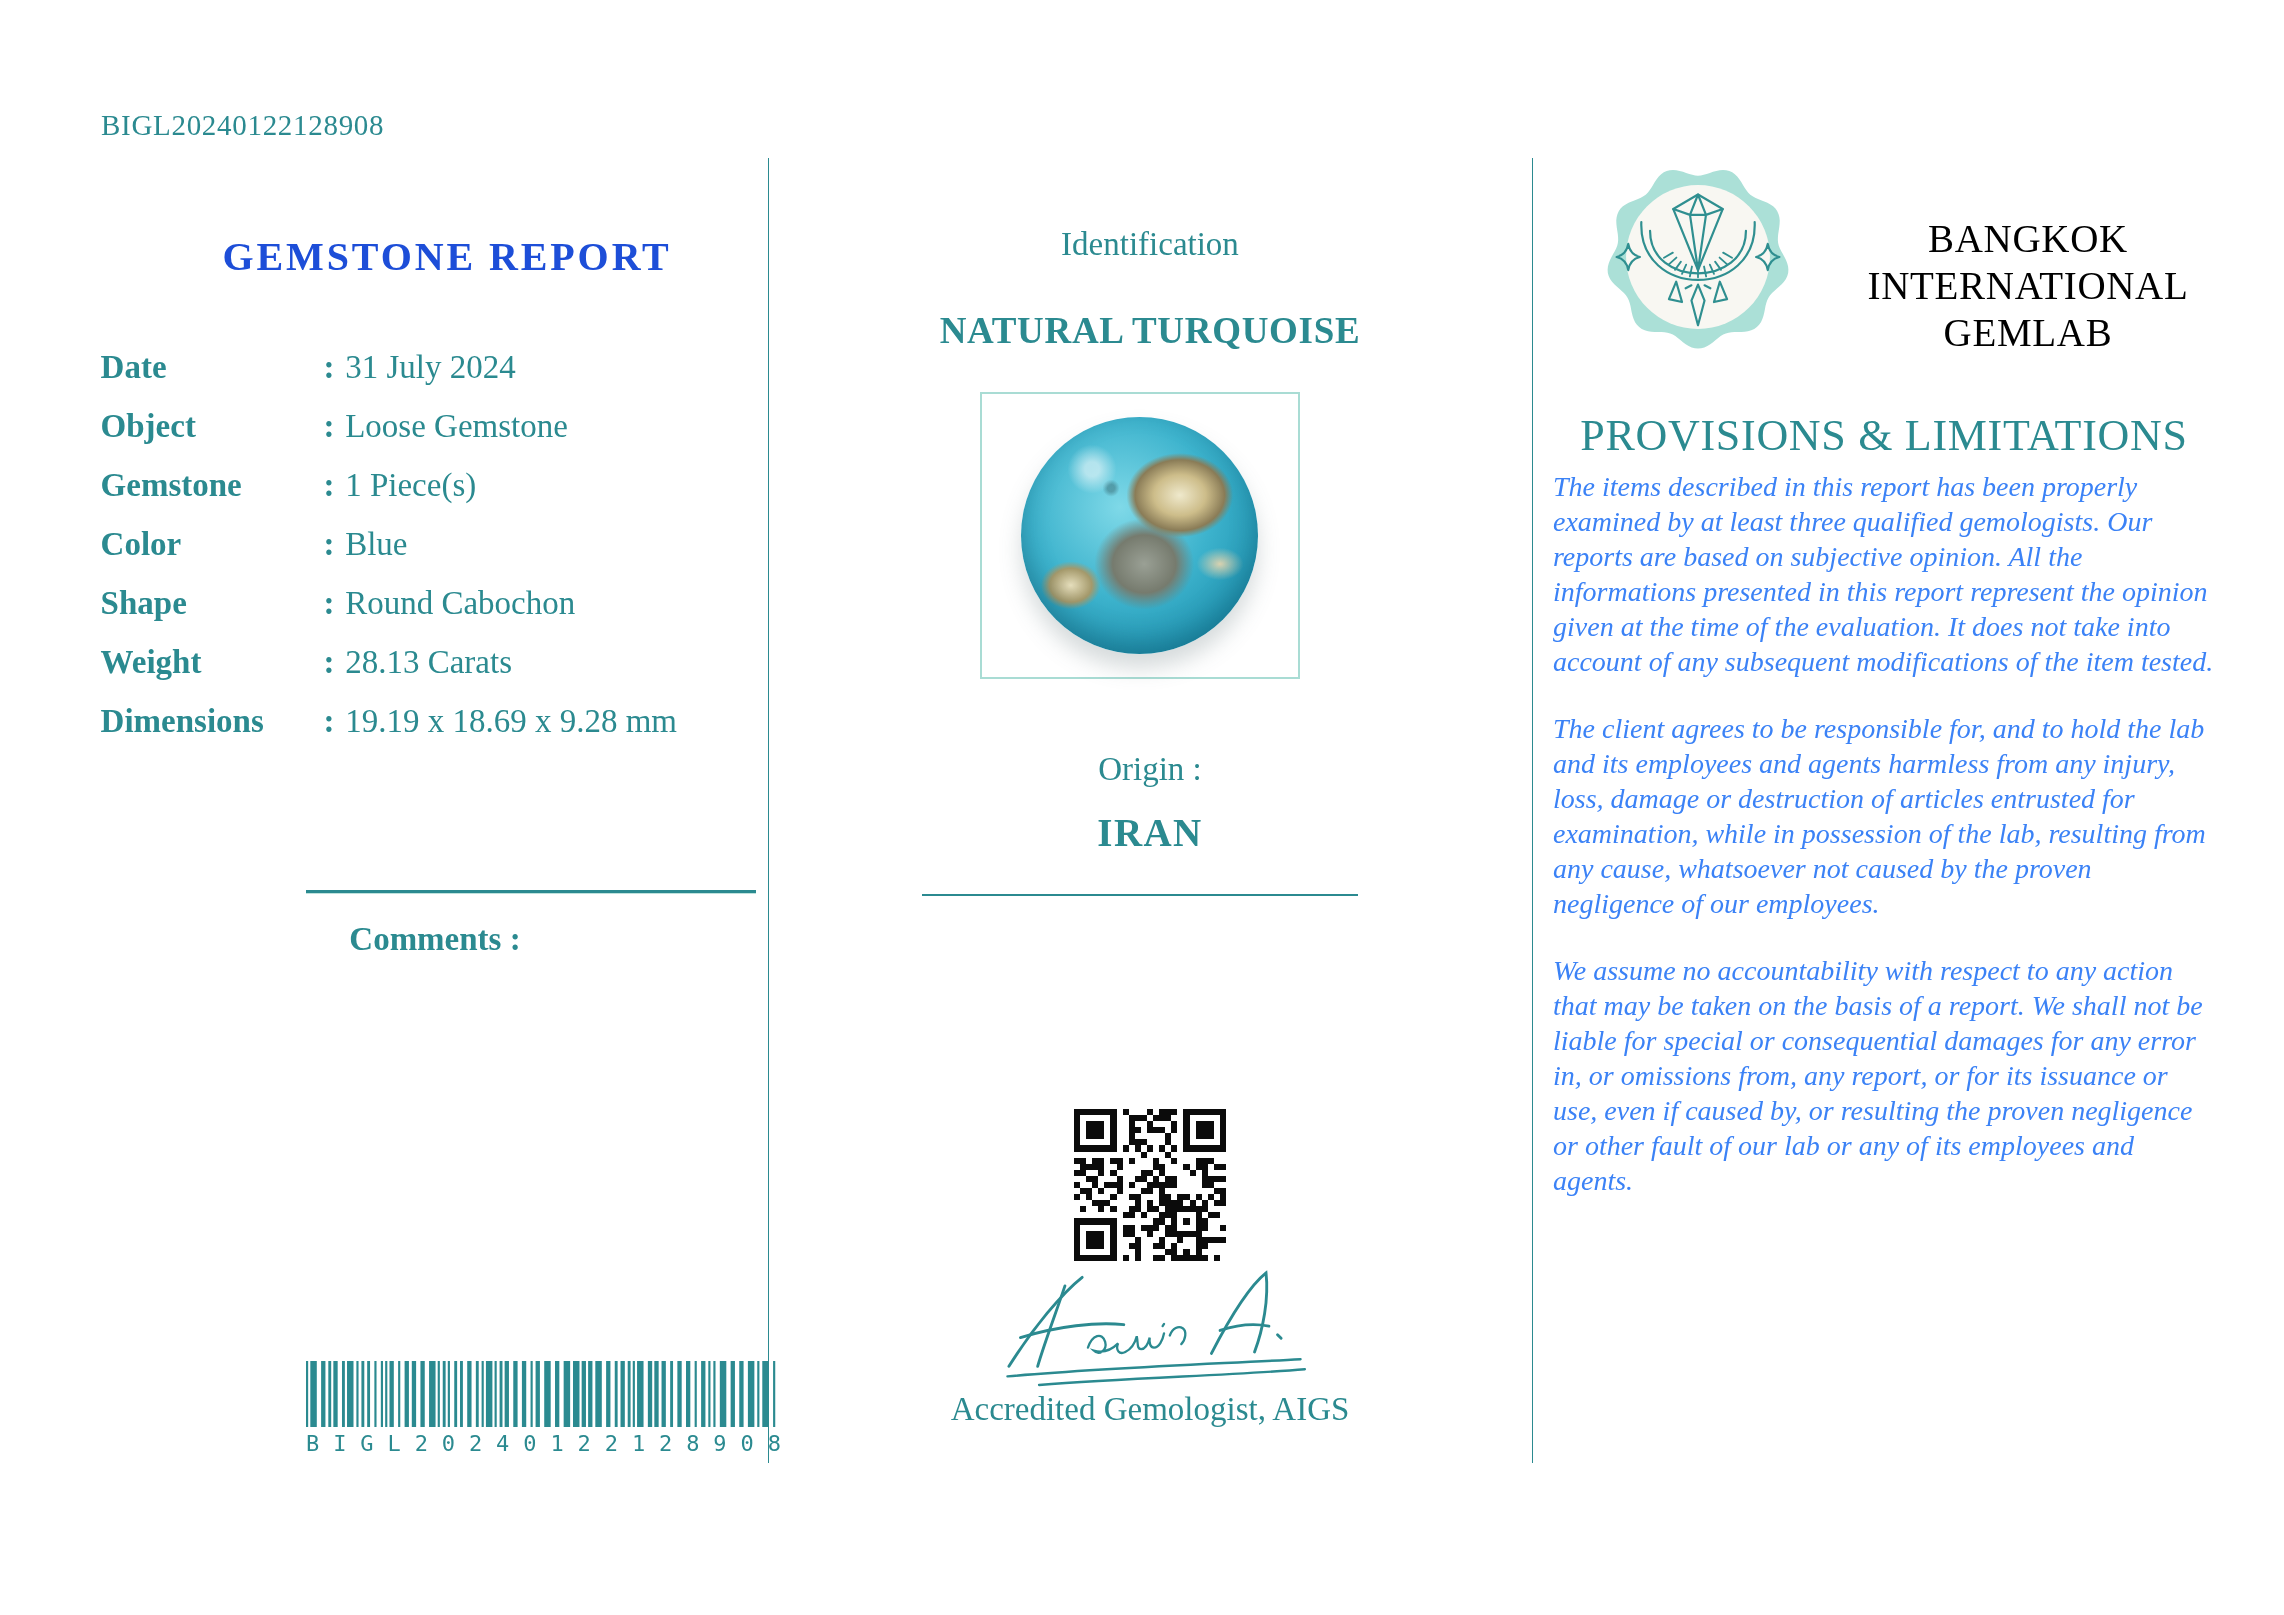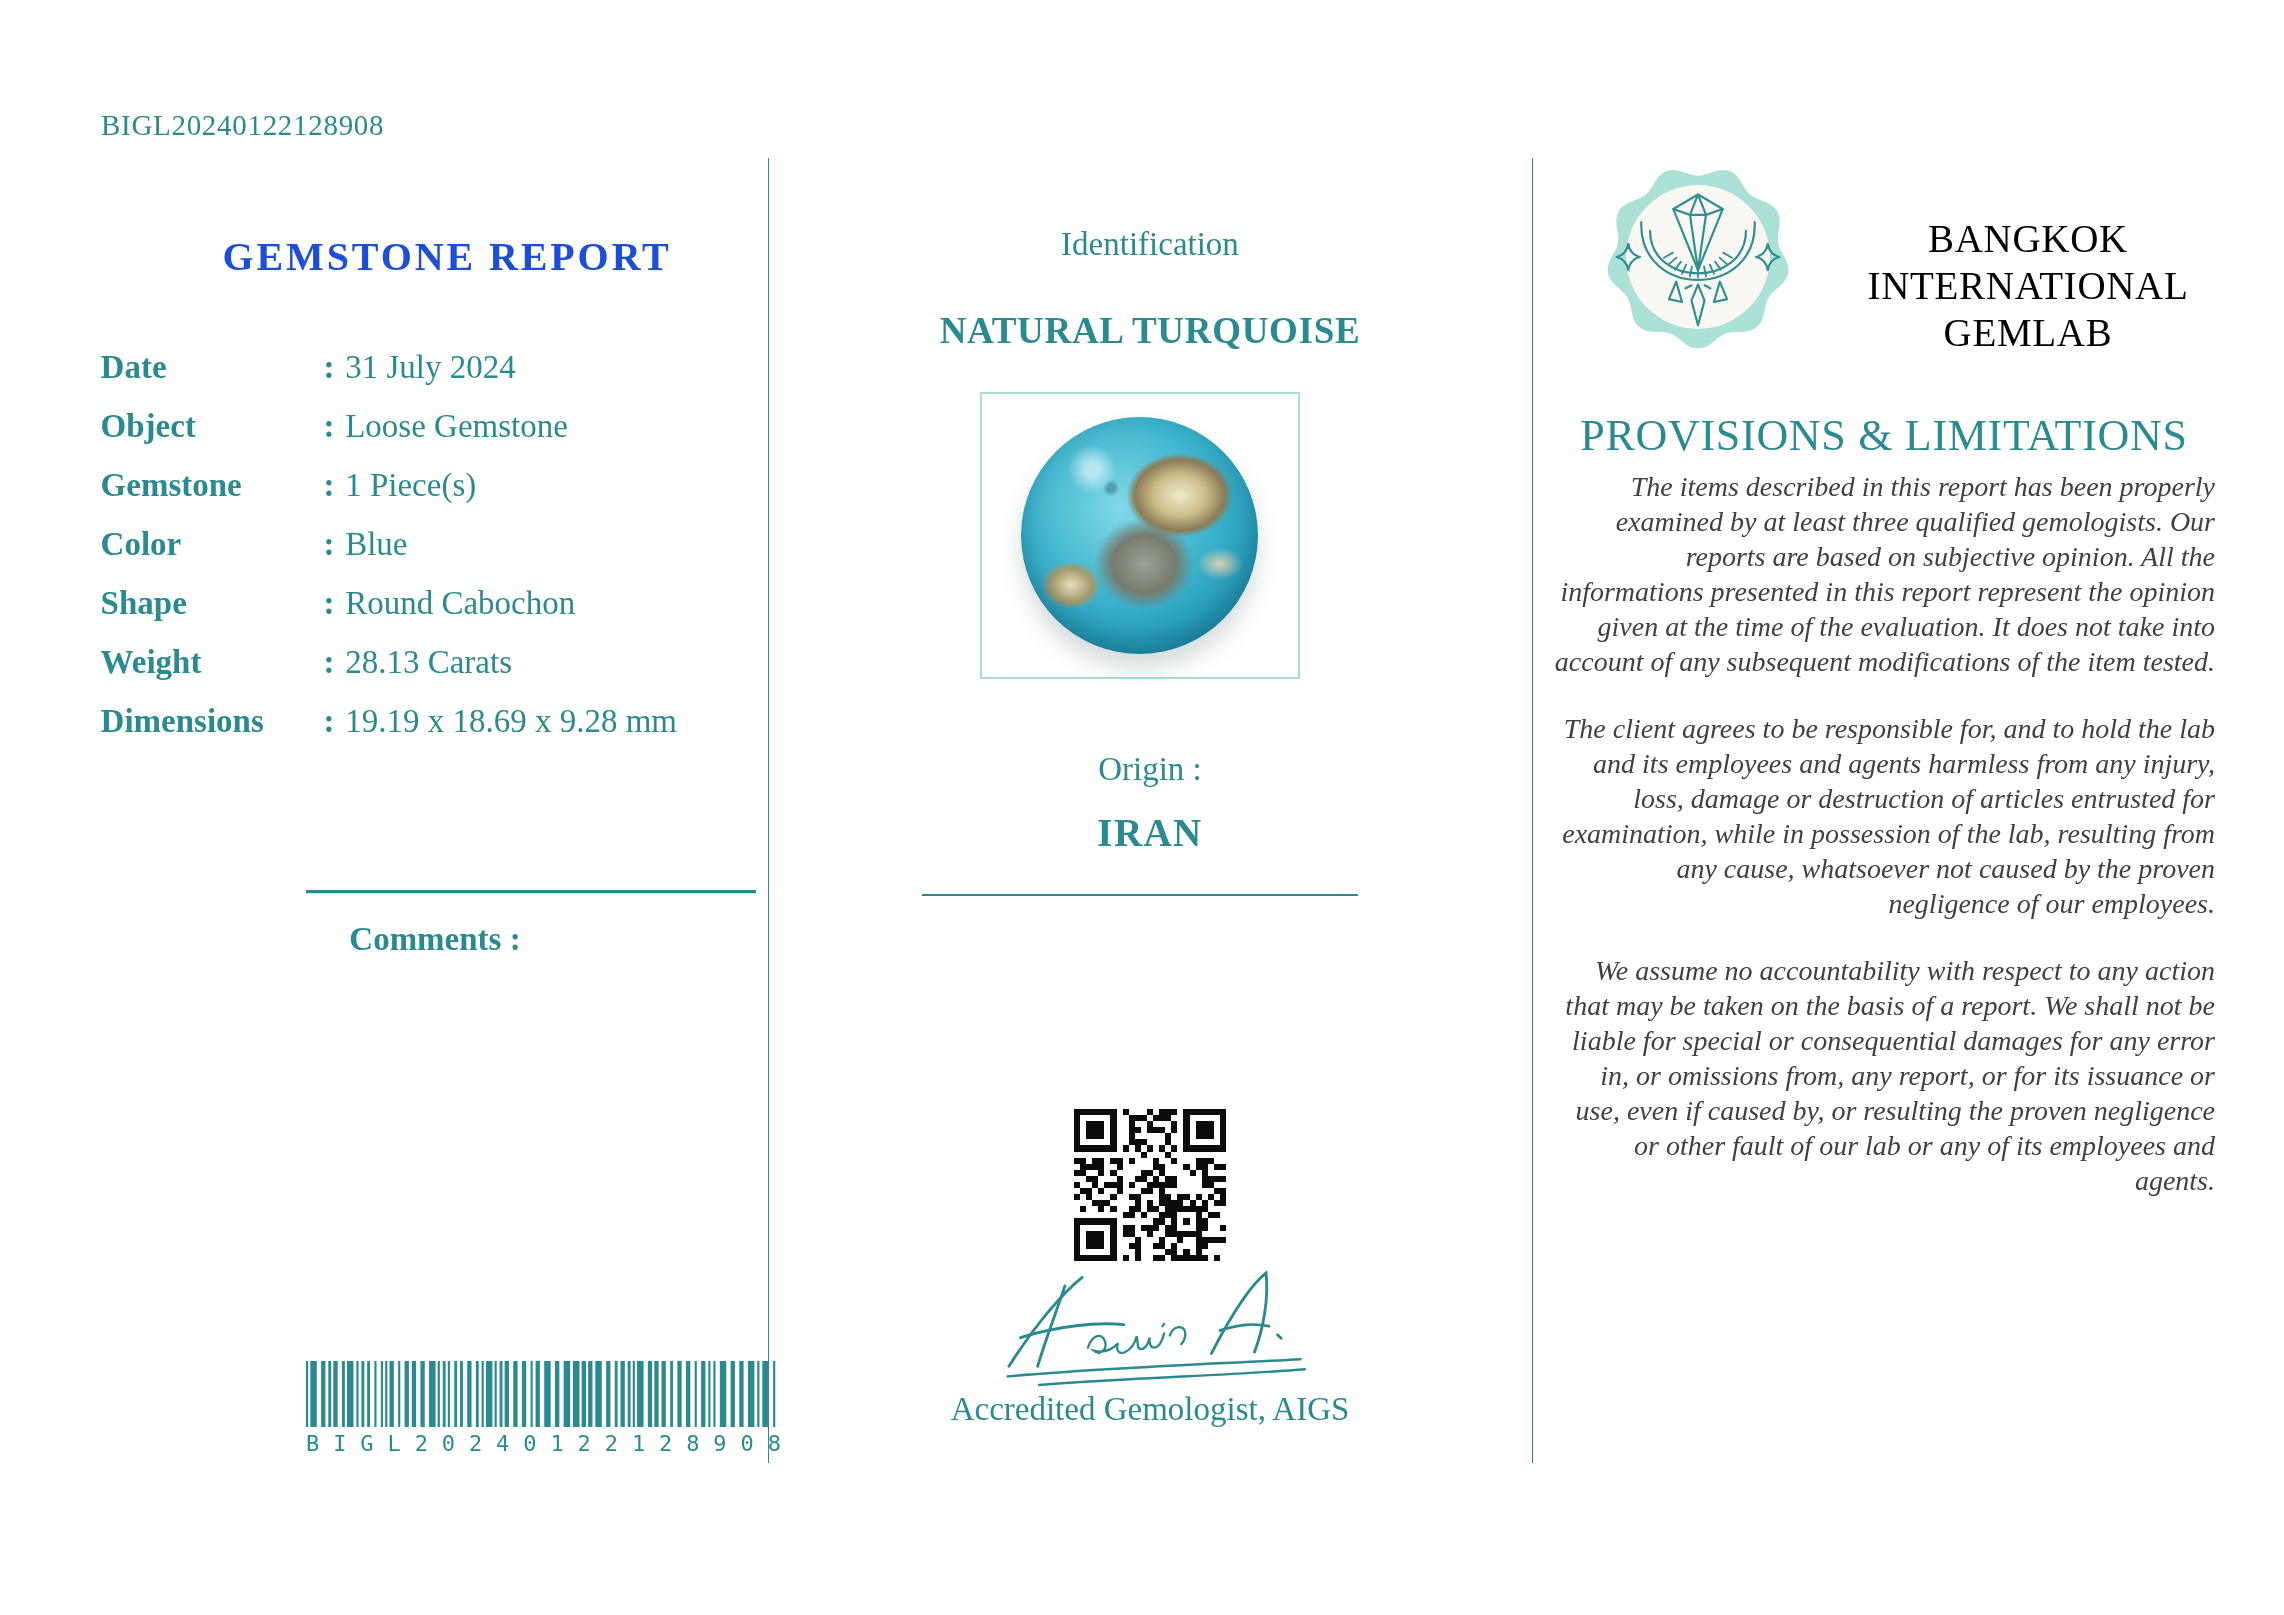--- a/index.html
+++ b/index.html
@@ -61,22 +61,22 @@
   .signature{position:absolute;left:996px;top:1267px;width:316px;height:124px;}
   .gemologist{top:1391px;font-size:33px;}
 
   
   .logo{position:absolute;left:1605px;top:164px;width:186px;height:186px;}
   .lab-name{position:absolute;left:1834px;top:173px;width:388px;text-align:center;
     font-size:39px;line-height:47px;letter-spacing:0.7px;color:#000000;margin-top:42px;}
   .prov-title{position:absolute;left:1553px;top:410px;width:662px;margin:0;text-align:center;
     font-size:44px;font-weight:normal;letter-spacing:0.7px;color:#2b8a90;}
   .provisions{position:absolute;left:1553px;top:469px;width:662px;}
-  .provisions p{margin:0 0 32px 0;text-align:right;font-style:italic;
-    font-size:28px;line-height:35px;color:#404040;}
+  .provisions p{margin:0 0 32px 0;text-align:left;font-style:italic;
+    font-size:28px;line-height:35px;color:#3b82f6;}
 </style>
 </head>
 <body>
 
 <div class="page">
 
   <div class="vdiv vdiv-left"></div>
   <div class="vdiv vdiv-right"></div>
 
   <div class="report-number">BIGL20240122128908</div>

